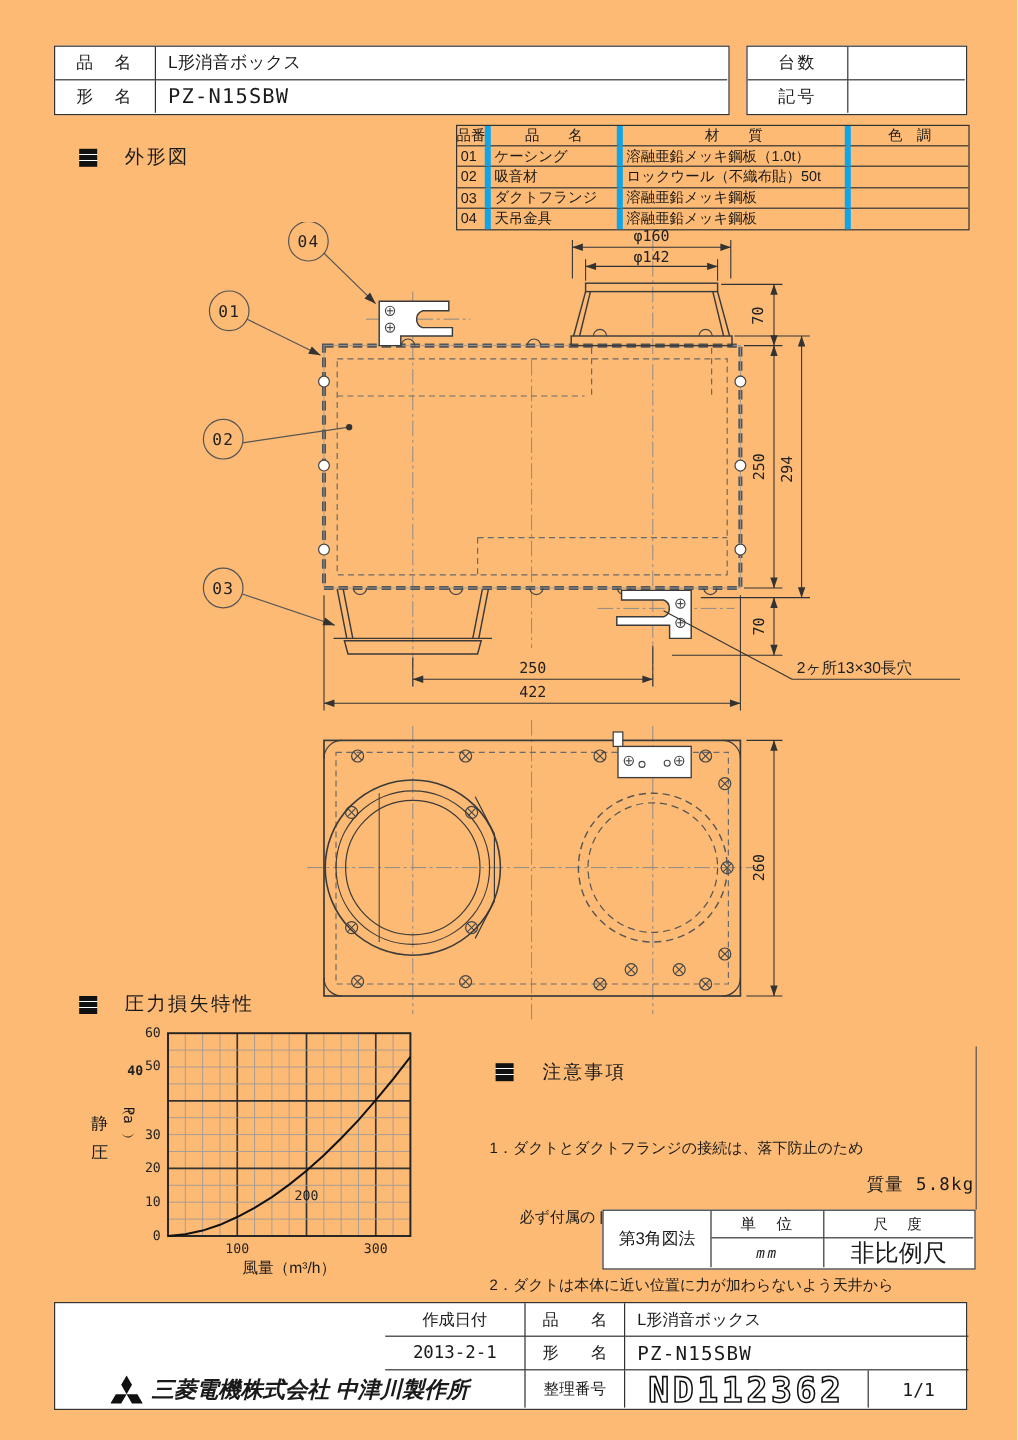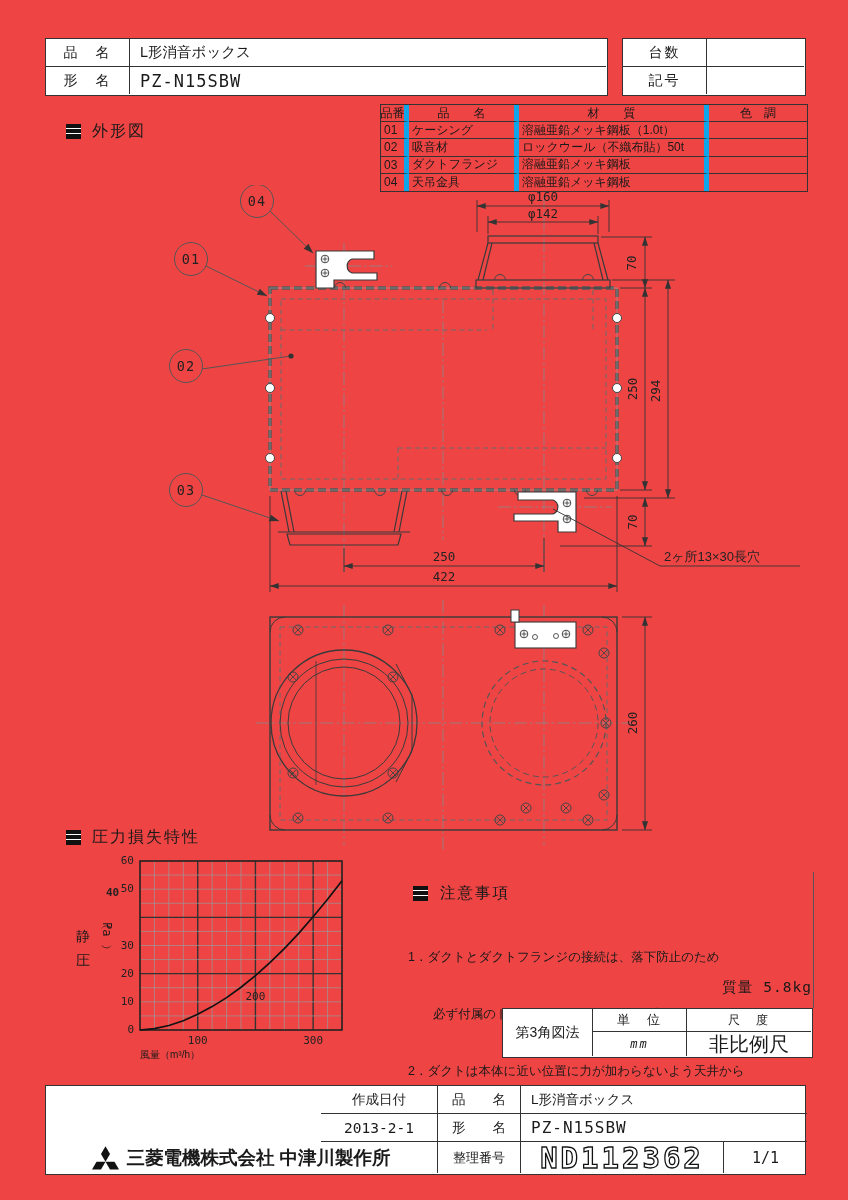--- a/index.html
+++ b/index.html
@@ -1,36 +1,36 @@
 <!DOCTYPE html>
 <html><head>
 <meta charset="utf-8">
 <style>
   html,body{margin:0;padding:0;background:#fff;}
-  .page{position:relative;width:848px;height:1200px;background:#ef4444;overflow:hidden;
+  .page{position:relative;width:848px;height:1200px;background:#fdba74;overflow:hidden;
         font-family:"Liberation Sans","DejaVu Sans",sans-serif;color:#1a1a1a;}
   .abs{position:absolute;}
   .mono{font-family:"DejaVu Sans Mono","Liberation Mono",monospace;}
   
   .tbl{position:absolute;border:1.6px solid #333;box-sizing:border-box;background:#fff;}
   .cell{position:absolute;box-sizing:border-box;display:flex;align-items:center;}
   .bR{border-right:1.2px solid #333;} .bB{border-bottom:1.2px solid #333;}
   .lbl{justify-content:center;font-size:14px;letter-spacing:2px;}
   .val{padding-left:10px;}
   
   .ptbl{position:absolute;border:1.4px solid #333;box-sizing:border-box;display:grid;
         grid-template-columns:28px 110px 190px 1fr;grid-auto-rows:17.2px;font-size:12px;}
   .ptbl>div{box-sizing:border-box;border-right:5px solid #0ea5e9;border-bottom:1px solid #333;
         display:flex;align-items:center;padding:0 3px;white-space:nowrap;overflow:hidden;}
   .ptbl>div:nth-child(4n){border-right:none;}
   .ptbl>div:nth-last-child(-n+4){border-bottom:none;}
   .ptbl .hd{justify-content:center;}
   .secsq{position:absolute;width:15px;height:15px;
          background:linear-gradient(#111 0 4px,#fff 4px 5px,#111 5px 9px,#fff 9px 10px,#111 10px 15px);}
-  .sectitle{position:absolute;font-size:16px;letter-spacing:2px;font-weight:500;}
+  .sectitle{position:absolute;font-size:16px;letter-spacing:2px;font-weight:500;margin-left:12px;}
   .dimtxt{font-family:"DejaVu Sans Mono","Liberation Mono",monospace;font-size:12.5px;fill:#222;}
   .caltxt{font-family:"DejaVu Sans Mono","Liberation Mono",monospace;font-size:13.5px;fill:#222;letter-spacing:1px;}
   .notetxt{font-size:12.5px;line-height:19px;white-space:pre;}
   .ytick,.xtick{position:absolute;font-family:"DejaVu Sans Mono","Liberation Mono",monospace;font-size:11px;color:#222;}
   .nd{font-family:"DejaVu Sans Mono","Liberation Mono",monospace;font-size:29px;font-weight:700;
       color:#fff;-webkit-text-stroke:1.3px #111;letter-spacing:3px;}
   .vrl{writing-mode:vertical-rl;}
 </style>
 </head>
 <body>
@@ -314,21 +314,21 @@
       <div class="ytick" style="left: 106px; top: 882.167px; width: 28px; text-align: right;">50</div>
       <div class="ytick" style="left: 106px; top: 854px; width: 28px; text-align: right;">60</div>
       <div class="xtick" style="left: 177.714px; top: 1034px; width: 40px; text-align: center;">100</div>
       <div class="xtick" style="left: 235.429px; top: 990px; width: 40px; text-align: center;">200</div>
       <div class="xtick" style="left: 293.143px; top: 1034px; width: 40px; text-align: center;">300</div>
     </div>
 
   <div class="abs" style="left:76px;top:928px;font-size:14px;">静</div>
   <div class="abs" style="left:76px;top:952px;font-size:14px;">圧</div>
   <div class="abs vrl mono" style="left:98px;top:922px;font-size:12px;">（Pa）</div>
-  <div class="abs" style="left:140px;top:1048px;width:202px;font-size:10px;">風量（m³/h）</div>
+  <div class="abs" style="left:140px;top:1048px;width:202px;text-align:center;font-size:13px;">風量（m³/h）</div>
 
   <div class="secsq" style="left:413px;top:886px;"></div>
   <div class="sectitle" style="left:440px;top:883px;font-size:15.5px;">注意事項</div>
   <div class="abs notetxt" style="left:408px;top:910px;width:410px;">
     <div>1．ダクトとダクトフランジの接続は、落下防止のため</div>
     <div>　　必ず付属のドリリングタッピンネジで締付けてください。</div>
     <div>2．ダクトは本体に近い位置に力が加わらないよう天井から</div>
     <div>　　吊してください。</div>
   </div>
   <div class="abs" style="left:620px;top:978px;width:192px;text-align:right;font-size:14.5px;letter-spacing:1px;">
@@ -352,20 +352,20 @@
     <div class="cell bR bB" style="left:392px;top:0;width:83px;height:28px;justify-content:center;font-size:13.5px;">品　　名</div>
     <div class="cell bB val" style="left:475px;top:0;width:286px;height:28px;font-size:13.5px;">L形消音ボックス</div>
     <div class="cell bR bB" style="left:392px;top:28px;width:83px;height:28px;justify-content:center;font-size:13.5px;">形　　名</div>
     <div class="cell bB val mono" style="left:475px;top:28px;width:286px;height:28px;font-size:16px;letter-spacing:1px;">PZ-N15SBW</div>
     <div class="cell bR" style="left:0;top:56px;width:392px;height:31px;justify-content:center;gap:7px;">
       <svg width="27" height="24" viewBox="0 0 24 21">
         <polygon points="12,0 16,6.93 12,13.86 8,6.93" fill="#111"></polygon>
         <polygon points="12,13.86 8,20.79 0,20.79 4,13.86" fill="#111"></polygon>
         <polygon points="12,13.86 16,20.79 24,20.79 20,13.86" fill="#111"></polygon>
       </svg>
-      <span style="font-size:18.5px;font-weight:700;white-space:nowrap;">三菱電機株式会社  中津川製作所</span>
+      <span style="font-size:18.5px;font-weight:700;white-space:nowrap;font-style:italic;">三菱電機株式会社  中津川製作所</span>
     </div>
     <div class="cell bR" style="left:392px;top:56px;width:83px;height:31px;justify-content:center;font-size:13px;">整理番号</div>
     <div class="cell bR nd" style="left:475px;top:56px;width:203px;height:31px;justify-content:center;">ND112362</div>
     <div class="cell mono" style="left:678px;top:56px;width:83px;height:31px;justify-content:center;font-size:15px;">1/1</div>
   </div>
 
 </div>
 
 </body></html>

